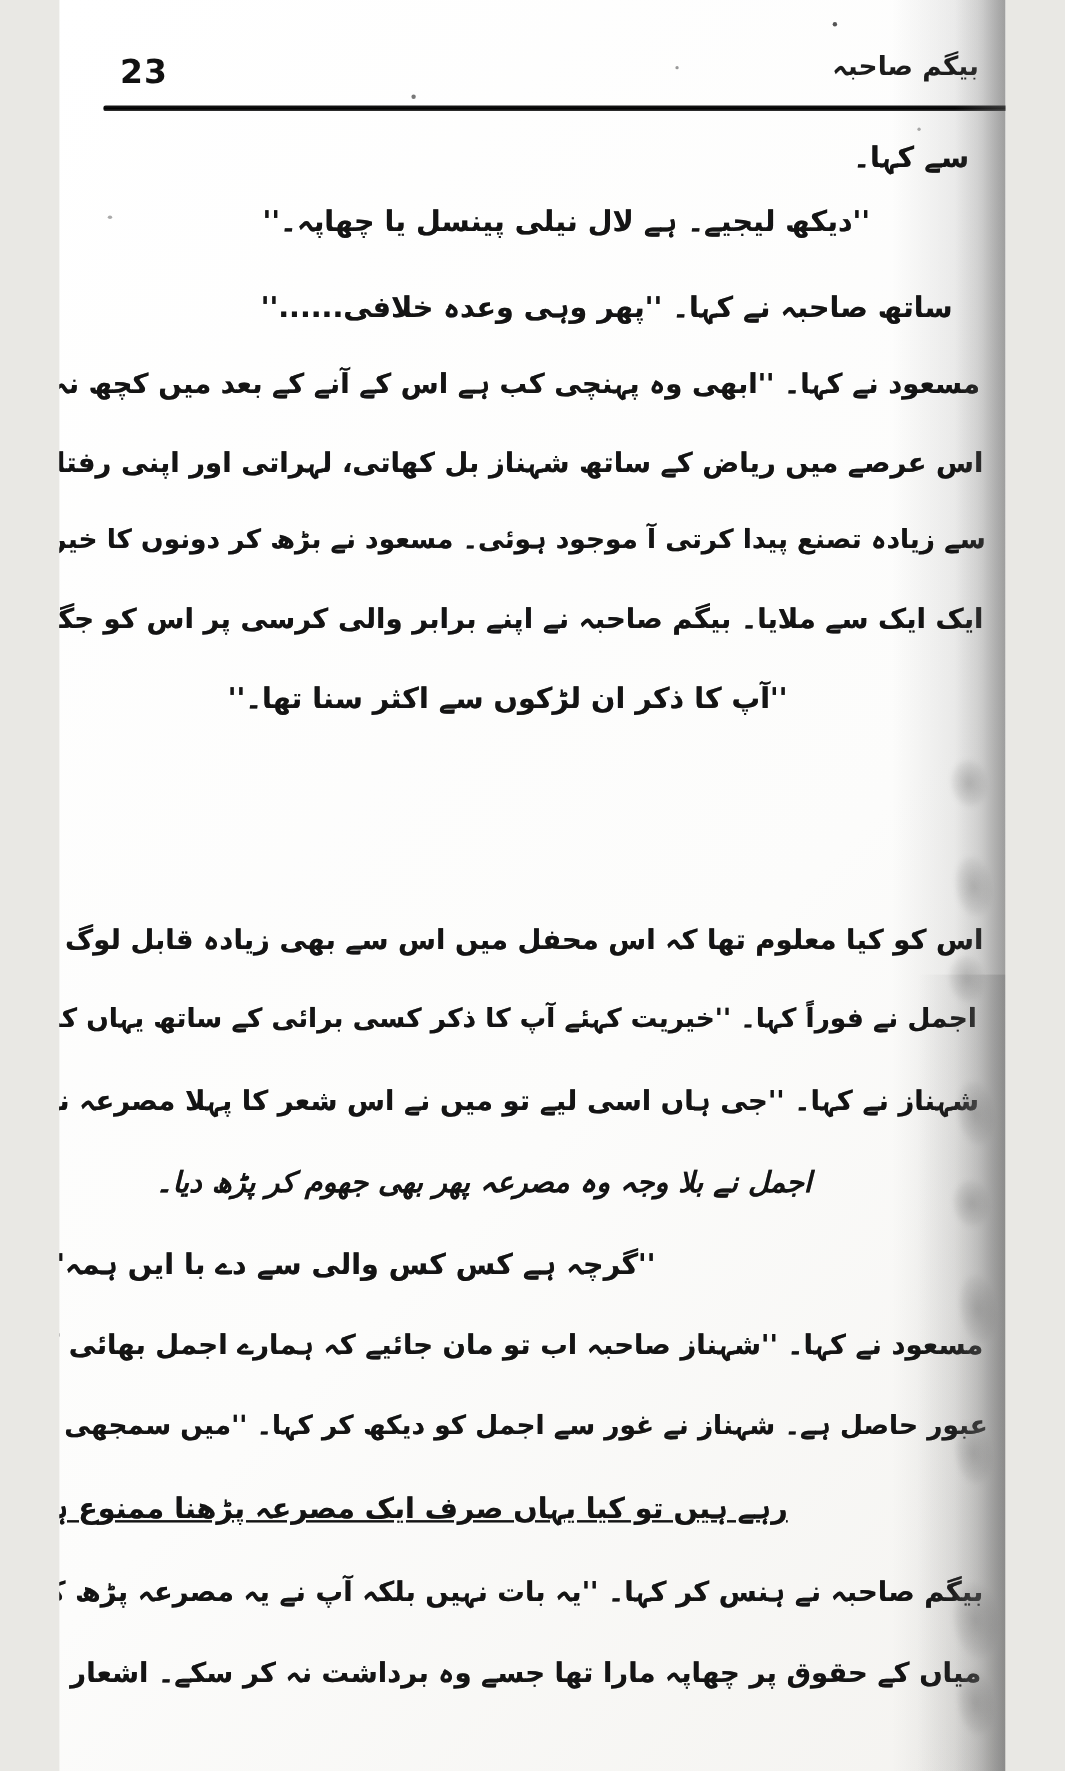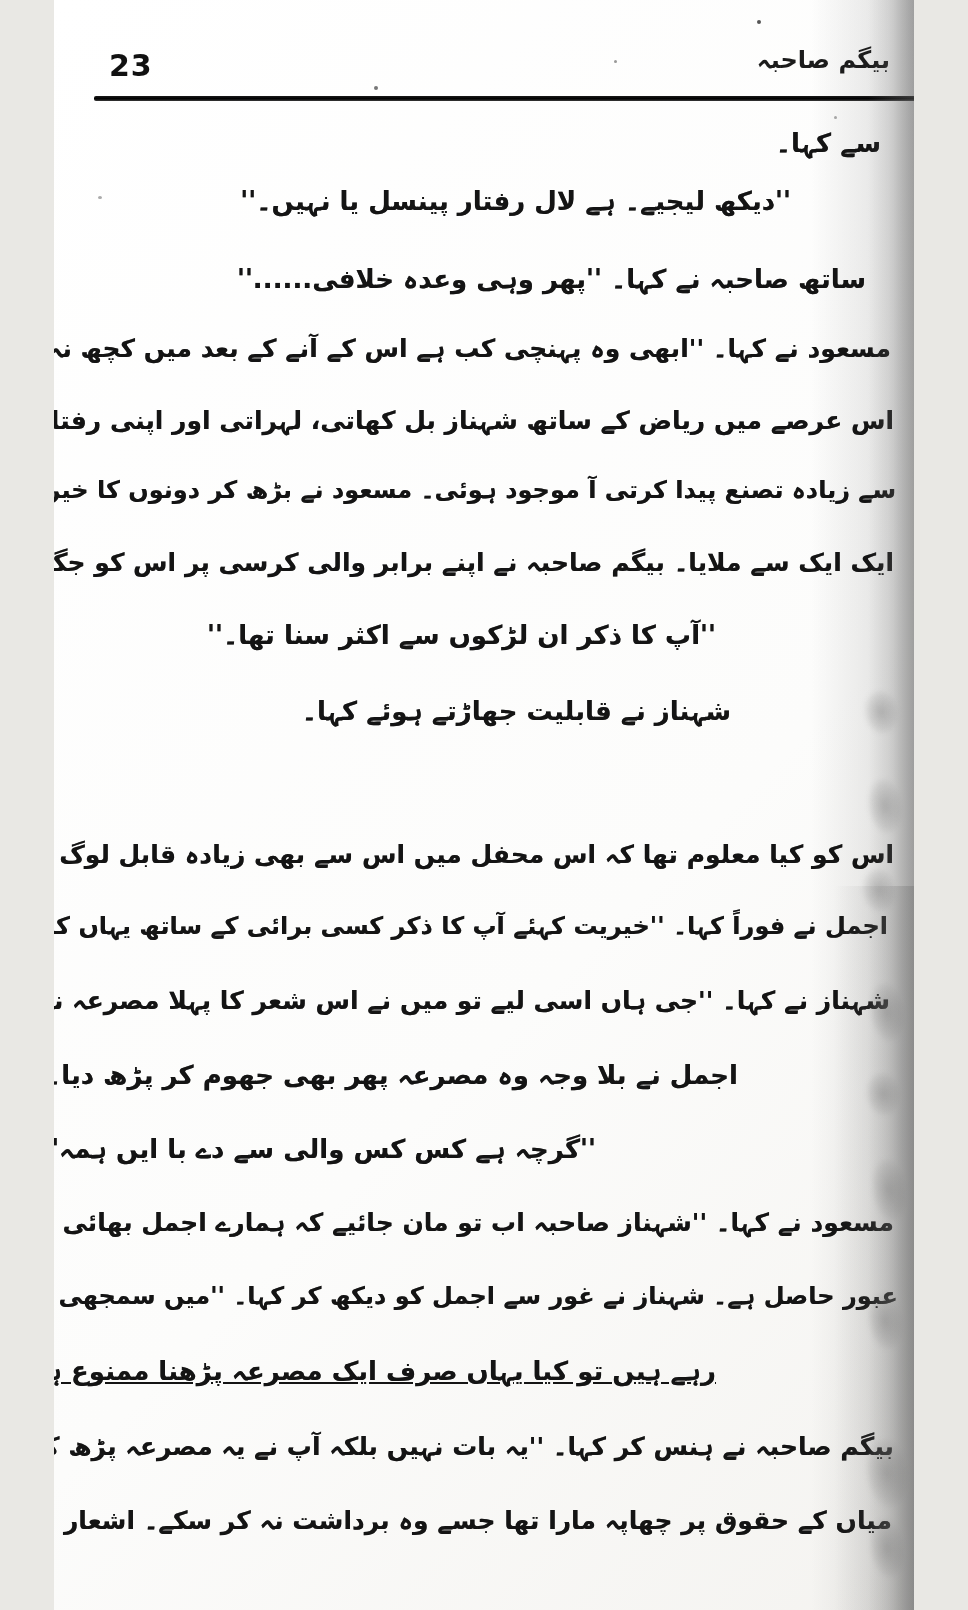--- a/index.html
+++ b/index.html
@@ -91,21 +91,21 @@
   .l4  { top: 334px;  right: 23px;  font-size: 25px; }
   .l5  { top: 406px;  right: 20px;  font-size: 25px; }
   .l6  { top: 476px;  right: 18px;  font-size: 24px; }
   .l7  { top: 548px;  right: 20px;  font-size: 25px; }
   .l8  { top: 620px;  right: 198px; text-align: right; }
   .l9  { top: 696px;  right: 183px; }
   .l10 { top: 768px;  right: 168px; }
   .l11 { top: 840px;  right: 20px;  font-size: 25px; }
   .l12 { top: 912px;  right: 26px;  font-size: 24px; }
   .l13 { top: 986px;  right: 24px;  font-size: 25px; }
-  .l14 { top: 1060px; right: 176px; }
+  .l14 { top: 1060px; right: 176px; font-style: italic; }
   .l15 { top: 1134px; right: 318px; }
   .l16 { top: 1208px; right: 20px;  font-size: 25px; }
   .l17 { top: 1282px; right: 16px;  font-size: 24px; }
   .l18 { top: 1356px; right: 198px; text-decoration: underline; }
   .l19 { top: 1432px; right: 20px;  font-size: 25px; }
   .l20 { top: 1506px; right: 22px;  font-size: 25px; }
   
   .ghost {
     position: absolute;
     width: 34px;
@@ -140,28 +140,27 @@
 </head>
 <body>
 
 <div class="page">
 
   <div class="page-number">23</div>
   <div class="running-title">بیگم صاحبہ</div>
   <div class="head-rule"></div>
 
   <div class="line l1">سے کہا۔</div>
-  <div class="line l2">''دیکھ لیجیے۔ ہے لال رفتار پینسل یا نہیں۔''</div>
+  <div class="line l2">''دیکھ لیجیے۔ ہے لال نیلی پینسل یا چھاپہ۔''</div>
   <div class="line l3">ساتھ صاحبہ نے کہا۔ ''پھر وہی وعدہ خلافی......''</div>
   <div class="line l4">مسعود نے کہا۔ ''ابھی وہ پہنچی کب ہے اس کے آنے کے بعد میں کچھ نہ کہوں گا۔''</div>
   <div class="line l5">اس عرصے میں ریاض کے ساتھ شہناز بل کھاتی، لہراتی اور اپنی رفتار میں کچھ ضرورت</div>
   <div class="line l6">سے زیادہ تصنع پیدا کرتی آ موجود ہوئی۔ مسعود نے بڑھ کر دونوں کا خیر مقدم کیا اور پھر شہناز کو</div>
   <div class="line l7">ایک ایک سے ملایا۔ بیگم صاحبہ نے اپنے برابر والی کرسی پر اس کو جگہ دیتے ہوئے کہا۔</div>
   <div class="line l8">''آپ کا ذکر ان لڑکوں سے اکثر سنا تھا۔''</div>
-  <div class="line l9">شہناز نے قابلیت جھاڑتے ہوئے کہا۔</div>
   <div class="line l11">اس کو کیا معلوم تھا کہ اس محفل میں اس سے بھی زیادہ قابل لوگ موجود ہیں۔ چنانچہ</div>
   <div class="line l12">اجمل نے فوراً کہا۔ ''خیریت کہئے آپ کا ذکر کسی برائی کے ساتھ یہاں کبھی نہیں ہوا۔''</div>
   <div class="line l13">شہناز نے کہا۔ ''جی ہاں اسی لیے تو میں نے اس شعر کا پہلا مصرعہ نہیں پڑھا۔''</div>
   <div class="line l14">اجمل نے بلا وجہ وہ مصرعہ پھر بھی جھوم کر پڑھ دیا۔</div>
   <div class="line l15">''گرچہ ہے کس کس والی سے دے با ایں ہمہ''</div>
   <div class="line l16">مسعود نے کہا۔ ''شہناز صاحبہ اب تو مان جائیے کہ ہمارے اجمل بھائی کو غالب پر کتنا</div>
   <div class="line l17">عبور حاصل ہے۔ شہناز نے غور سے اجمل کو دیکھ کر کہا۔ ''میں سمجھی تھی کہ مجھ کو پورا شعر یاد دلا</div>
   <div class="line l18">رہے ہیں تو کیا یہاں صرف ایک مصرعہ پڑھنا ممنوع ہے۔''</div>
   <div class="line l19">بیگم صاحبہ نے ہنس کر کہا۔ ''یہ بات نہیں بلکہ آپ نے یہ مصرعہ پڑھ کر ہمارے اجمل</div>
   <div class="line l20">میاں کے حقوق پر چھاپہ مارا تھا جسے وہ برداشت نہ کر سکے۔ اشعار اور مصرعے پڑھنے کو بلا</div>

